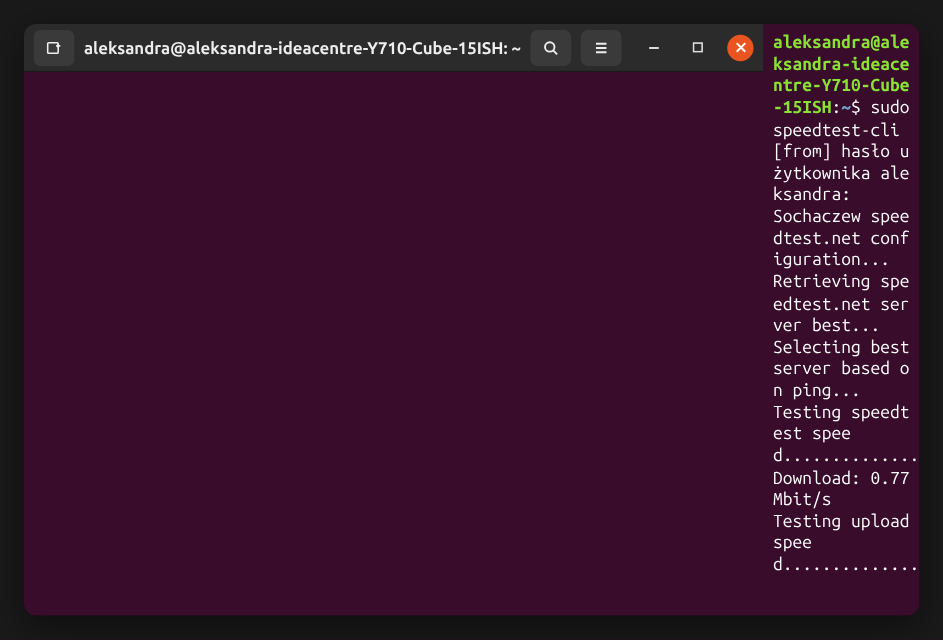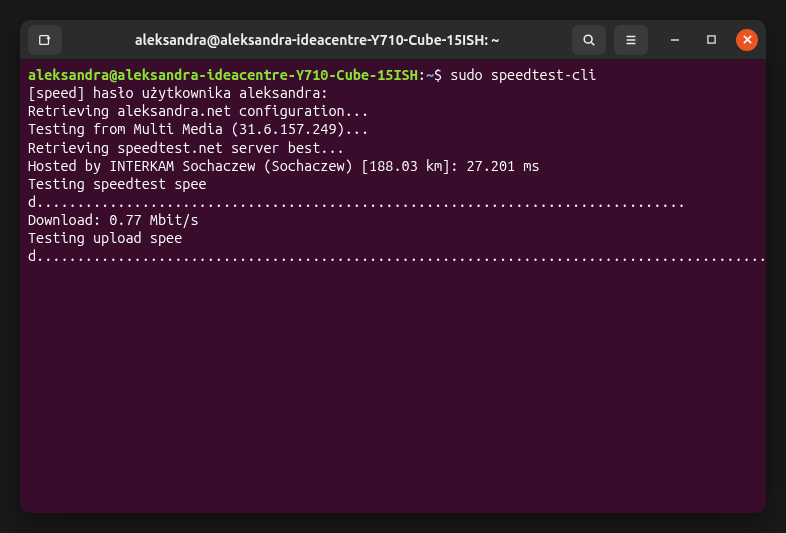--- a/index.html
+++ b/index.html
@@ -16,21 +16,20 @@
       padding: 20px;
     }
     .window {
       width: 746px;
       height: 493px;
       background: #380c2a;
       border-radius: 10px;
       overflow: hidden;
       box-shadow: 0 8px 32px rgba(0,0,0,0.5);
       display: flex;
-      flex-direction: column;
     }
     .titlebar {
       height: 40px;
       background: #2b2b2b;
       display: flex;
       align-items: center;
       padding: 0 8px;
       gap: 8px;
       border-bottom: 1px solid #1a1a1a;
     }
@@ -157,22 +156,21 @@
         <svg width="9" height="9" viewBox="0 0 10 10" stroke="currentColor" stroke-width="1.8">
             <line x1="1" y1="1" x2="9" y2="9"></line>
             <line x1="9" y1="1" x2="1" y2="9"></line>
           </svg>
       </div>
     </div>
   </div>
 
   <div class="terminal-body">
     <div class="term-line"><span class="prompt-user">aleksandra@aleksandra-ideacentre-Y710-Cube-15ISH</span><span class="prompt-colon">:</span><span class="prompt-path">~</span><span class="prompt-dollar">$</span><span> sudo speedtest-cli</span></div>
-    <div class="term-line">[speed] hasło użytkownika aleksandra: </div>
-    <div class="term-line">Retrieving aleksandra.net configuration...</div>
-    <div class="term-line">Testing from Multi Media (31.6.157.249)...</div>
+    <div class="term-line">[from] hasło użytkownika aleksandra: </div>
+    <div class="term-line">Sochaczew speedtest.net configuration...</div>
     <div class="term-line">Retrieving speedtest.net server best...</div>
-    <div class="term-line">Hosted by INTERKAM Sochaczew (Sochaczew) [188.03 km]: 27.201 ms</div>
+    <div class="term-line">Selecting best server based on ping...</div>
     <div class="term-line">Testing speedtest speed................................................................................</div>
     <div class="term-line">Download: 0.77 Mbit/s</div>
     <div class="term-line">Testing upload speed................................................................................................</div>
   </div>
 </div>
 
 </body></html>

